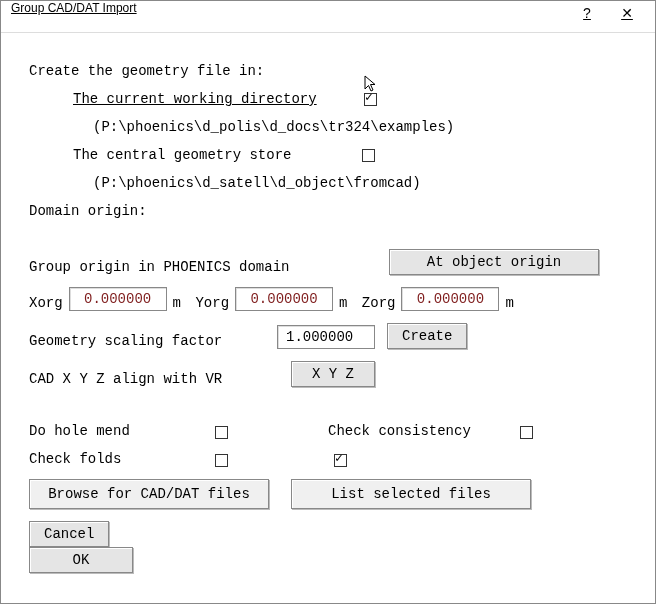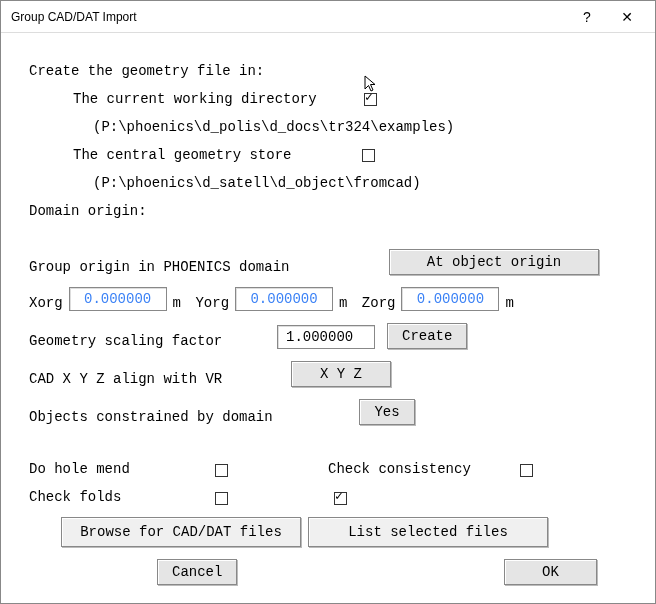--- a/index.html
+++ b/index.html
@@ -9,26 +9,27 @@
       font-size: 14px;
       background: #fff;
       color: #000;
       width: 656px;
       height: 604px;
       border: 1px solid #888;
       position: relative;
     }
     .titlebar {
       display: flex;
-      align-items: center;
+      align-items: flex-start;
       height: 32px;
       padding: 0 8px 0 10px;
       font-family: "Segoe UI", Tahoma, sans-serif;
       font-size: 12px;
       border-bottom: 1px solid #ddd;
+      text-decoration: underline;
     }
     .titlebar .title { flex: 1; }
     .titlebar .ctl {
       width: 40px;
       text-align: center;
       font-size: 14px;
       font-family: "Segoe UI", sans-serif;
       padding: 4px 0;
     }
     .content {
@@ -46,21 +47,21 @@
       position: relative;
       margin-left: 6px;
     }
     .chk.checked::after {
       content: "✓";
       position: absolute;
       top: -3px; left: 0;
       font-size: 13px;
       line-height: 13px;
     }
-    .spaced { margin-right: 33px; }
+    .spaced { margin-right: 33px; text-decoration: underline; }
     .row { display: flex; align-items: flex-end; margin-bottom: 12px; }
     .btn {
       display: inline-block;
       border: 1px solid #888;
       background: #e5e5e5;
       padding: 4px 14px;
       font-family: "Courier New", monospace;
       font-size: 14px;
       text-align: center;
       box-shadow: inset 1px 1px 0 #fff, 1px 1px 0 #bbb;
@@ -69,36 +70,37 @@
       display: inline-block;
       border: 1px solid #888;
       background: #fff;
       padding: 3px 8px;
       font-family: "Courier New", monospace;
       font-size: 14px;
       width: 98px;
       text-align: center;
       box-shadow: inset 1px 1px 0 #ddd;
     }
-    .inp.disabled { color: #3b82f6; }
+    .inp.disabled { color: #7f1d1d; }
     .ml6 { margin-left: 6px; }
     .mr6 { margin-right: 6px; }
     .big-btn {
       display: inline-block;
       border: 1px solid #888;
       background: #f0f0f0;
       padding: 6px 0;
       font-family: "Courier New", monospace;
       font-size: 14px;
       text-align: center;
       box-shadow: inset 1px 1px 0 #fff, 1px 1px 0 #bbb;
     }
     .footer-row {
       display: flex;
       margin-top: 8px;
+      flex-direction: column;
     }
     .cursor {
       position: absolute;
       top: 74px; left: 363px;
       font-size: 16px;
       pointer-events: none;
     }
   </style>
 </head>
 <body>
@@ -149,53 +151,49 @@
 
   <div class="row">
     <span style="width:248px;">Geometry scaling factor</span>
     <span class="inp" style="text-align:left;">1.000000</span>
     <span style="width:12px;"></span>
     <span class="btn">Create</span>
   </div>
 
   <div class="row">
     <span style="width:262px;">CAD X Y Z align with VR</span>
-    <span class="btn" style="width:100px;">X Y Z</span>
-  </div>
-
-  <div class="row">
-    <span style="width:330px;">Objects constrained by domain</span>
-    <span class="btn" style="width:56px;">Yes</span>
-  </div>
+    <span class="btn" style="width:84px;">X Y Z</span>
+  </div>
+
 
   <div class="row">
     <span style="width:180px;margin-top:24px;">Do hole mend</span>
     <span class="chk"></span>
     <span style="width:100px;"></span>
     <span style="width:186px;">Check consistency</span>
     <span class="chk"></span>
   </div>
 
   <div class="row">
     <span style="width:180px;">Check folds</span>
     <span class="chk"></span>
     <span style="width:100px;"></span>
     <span class="chk checked"></span>
   </div>
 
-  <div class="row" style="gap:7px;margin-left:32px;">
+  <div class="row" style="gap:22px;">
     <span class="big-btn" style="width:240px;">Browse for CAD/DAT files</span>
     <span class="big-btn" style="width:240px;">List selected files</span>
   </div>
 
   <div class="footer-row">
     <span style="width:128px;"></span>
     <span class="btn" style="width:80px;">Cancel</span>
     <span style="flex:1"></span>
-    <span class="btn" style="width:93px;">OK</span>
+    <span class="btn" style="width:104px;">OK</span>
     <span style="width:30px;"></span>
   </div>
 
 </div>
 
 <div class="cursor">
   <svg width="18" height="18" viewBox="0 0 18 18">
     <path d="M1 1 L1 14 L4.5 10.5 L7 16 L9 15 L6.5 9.5 L11 9.5 Z" fill="#fff" stroke="#000" stroke-width="1"></path>
   </svg>
 </div>

